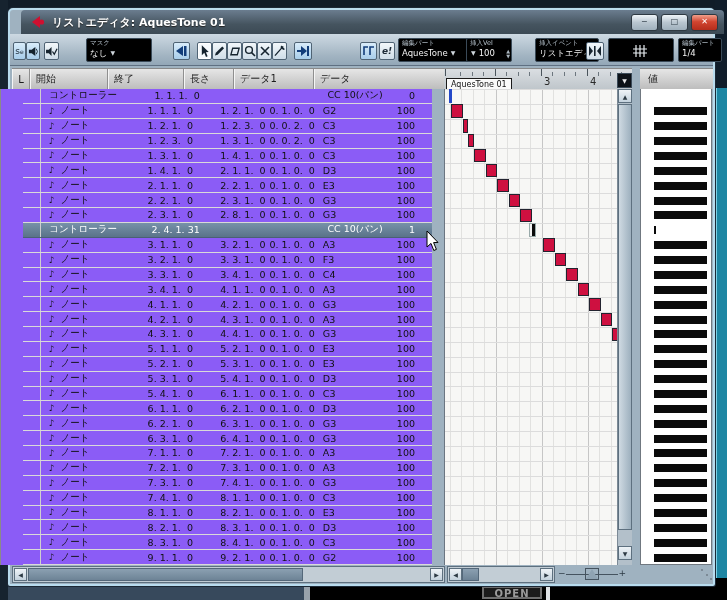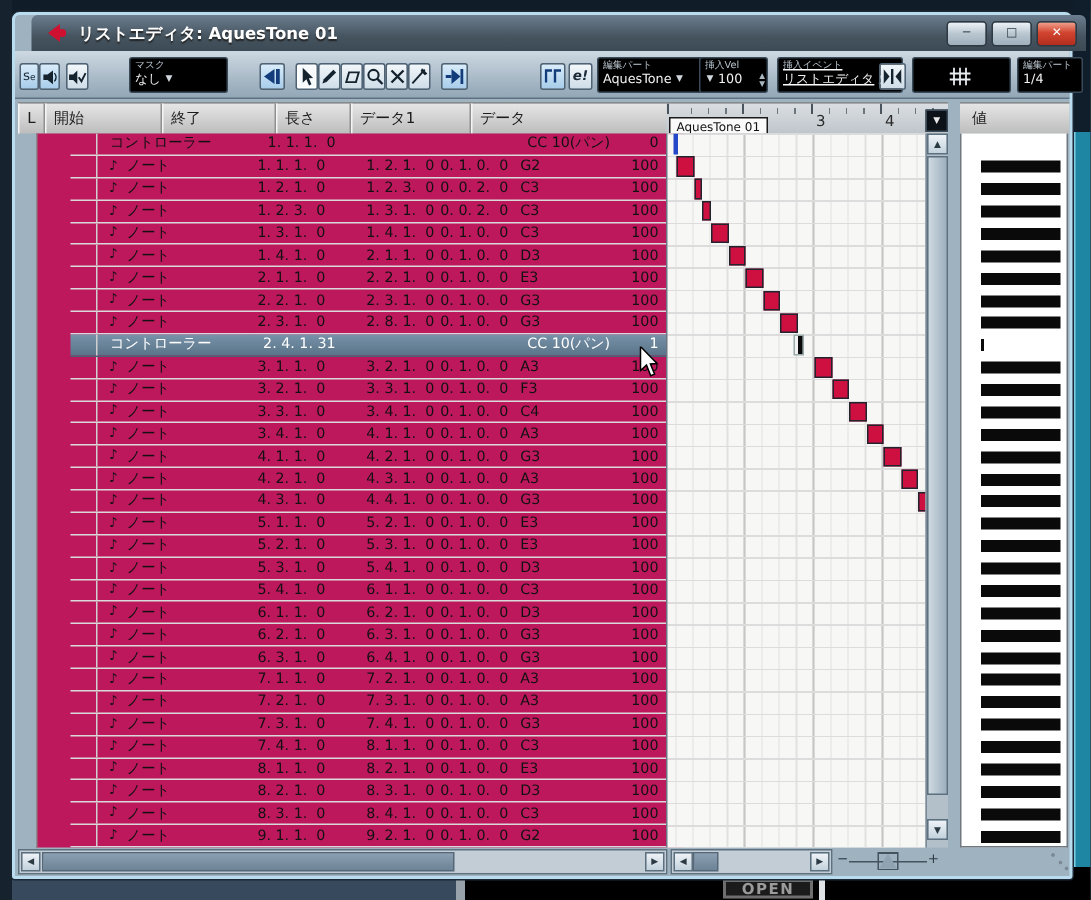--- a/index.html
+++ b/index.html
@@ -58,21 +58,21 @@
     background-position:6px 0,6px 3px;background-repeat:repeat-x;}
   .ruler-num{position:absolute;top:7px;font-size:10px;color:#2a2a2a;}
   #part-tab{position:absolute;left:2px;top:9px;height:12px;padding:0 4px;background:#fafafa;
     border:1px solid #1a1a1a;font-size:8px;color:#111;line-height:11px;white-space:nowrap;box-sizing:border-box;}
   #part-dd{left:617px;top:73px;width:15px;height:15px;background:#0d1218;border:1px solid #3a4a58;
     color:#e8e8e8;font-size:6px;display:flex;align-items:center;justify-content:center;box-sizing:border-box;}
   #value-header{left:640px;top:68px;width:73px;height:21px;background:linear-gradient(#e6e6e6,#bdbdbd);
     border-top:1px solid #8a8a8a;box-sizing:border-box;font-size:10px;color:#1c1c1c;
     display:flex;align-items:center;padding-left:8px;}
   
-  #list{left:24px;top:89px;width:432px;height:476px;background:#be185d;overflow:hidden;
+  #list{left:0;top:89px;width:432px;height:476px;background:#8b5cf6;overflow:hidden;
     border-left:1px solid #8a8a8a;box-sizing:border-box;padding-left:22px;}
   .row{display:flex;height:14.875px;border-bottom:1px solid #d9d9d9;box-sizing:border-box;
     font-size:9.5px;color:#111;align-items:center;}
   .row.sel{background:linear-gradient(#7792a9,#5a7389);color:#fff;border-bottom-color:#4a6076;}
   .c-l{width:18px;border-right:1px solid #cfcfcf;height:100%;}
   .c-type{width:92px;display:flex;align-items:center;padding-left:8px;box-sizing:border-box;}
   .c-type .nicon{font-size:9px;margin-right:6px;}
   .c-start{width:78px;text-align:right;padding-right:6px;box-sizing:border-box;white-space:pre;}
   .c-end{width:76px;text-align:right;padding-right:4px;box-sizing:border-box;white-space:pre;}
   .c-len{width:50px;text-align:right;padding-right:4px;box-sizing:border-box;white-space:pre;}
@@ -240,21 +240,21 @@
       </div>
   </div>
   <div class="combo" style="left:456px;width:46px;">
     <div class="lbl">挿入Vel</div>
     <div class="val">
         <span class="dd" style="margin:0 3px 0 1px">▼</span>
         <span>100</span>
       </div>
     <div class="spin">▲<br>▼</div>
   </div>
-  <div class="combo" style="left:508px;width:84px;text-decoration:underline;">
+  <div class="combo" style="left:525px;width:64px;">
     <div class="lbl">挿入イベント</div>
     <div class="val">
         <span>リストエディタ</span>
         <span class="dd">▼</span>
       </div>
   </div>
   <div class="tbtn" style="left:576px;width:18px;">
     <svg width="12" height="10" viewBox="0 0 12 10">
       <polygon points="0,0 4,5 0,10" fill="#15232e"></polygon>
         <rect x="5" y="0" width="1.6" height="10" fill="#15232e"></rect>

